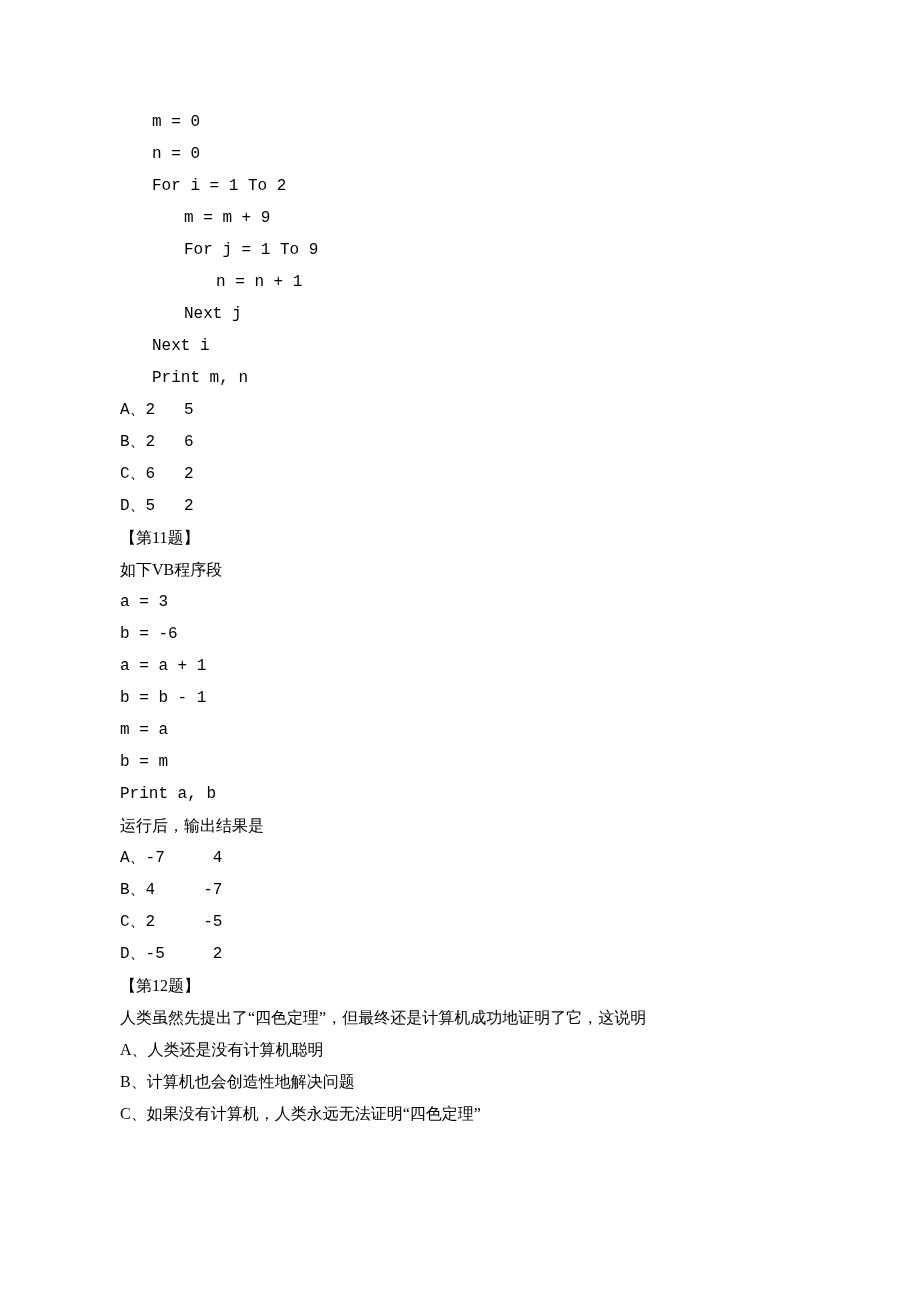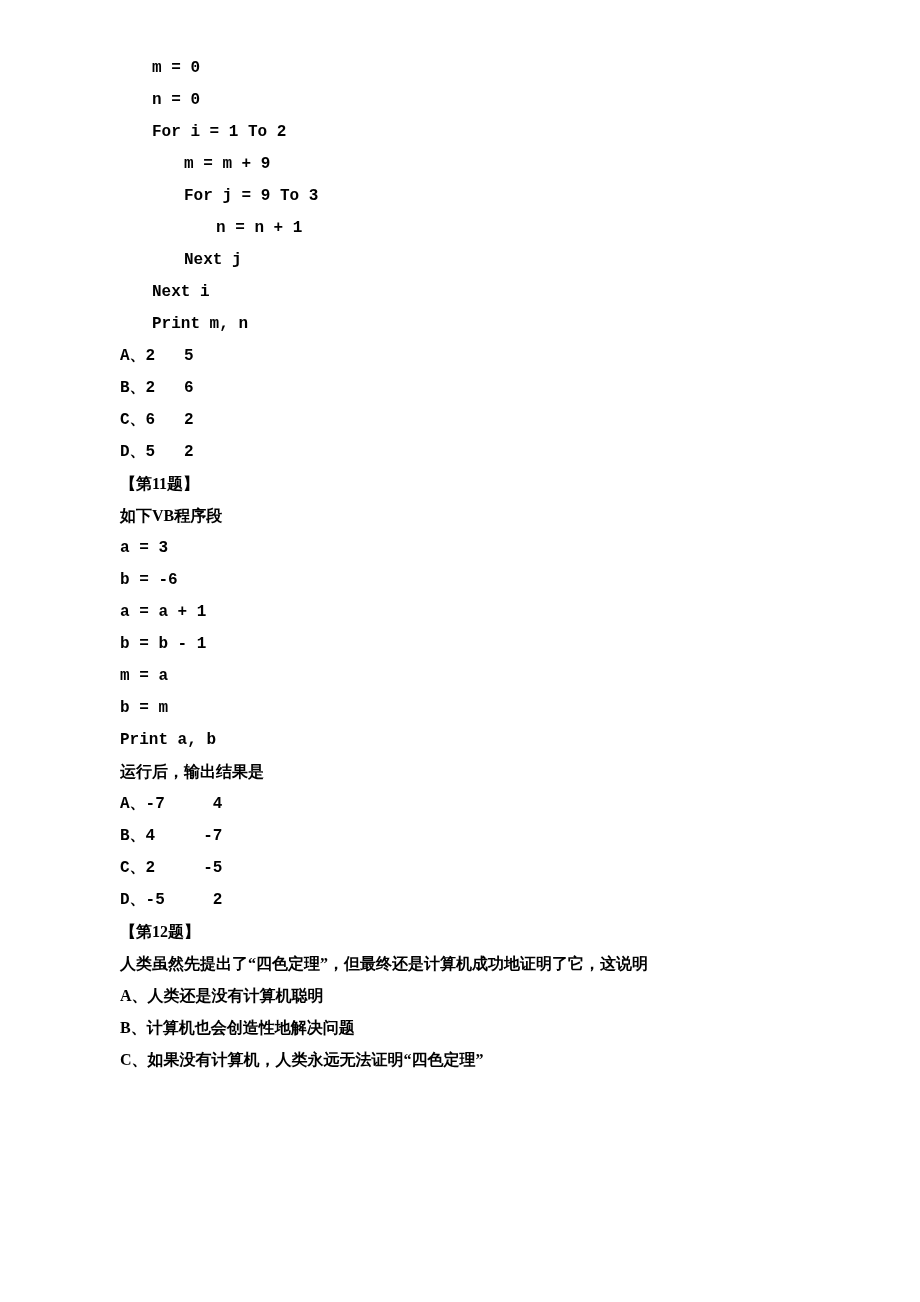--- a/index.html
+++ b/index.html
@@ -6,44 +6,43 @@
       margin: 0;
       padding: 0;
       background: #ffffff;
       font-family: "SimSun", "宋体", serif;
       font-size: 16px;
       color: #000000;
       width: 920px;
       min-height: 1302px;
     }
     .page {
-      padding: 52px 120px 60px 120px;
+      padding: 106px 120px 60px 120px;
       line-height: 2.0;
-      font-weight: bold;
     }
     .code-line {
       font-family: "Courier New", monospace;
       white-space: pre;
     }
     .ind1 { padding-left: 2em; }
     .ind2 { padding-left: 4em; }
     .ind3 { padding-left: 6em; }
     .line { display: block; }
     .header {  }
   </style>
 </head>
 <body>
 
 <div class="page">
 
   <span class="line code-line ind1">m = 0</span>
   <span class="line code-line ind1">n = 0</span>
   <span class="line code-line ind1">For i = 1 To 2</span>
   <span class="line code-line ind2">m = m + 9</span>
-  <span class="line code-line ind2">For j = 9 To 3</span>
+  <span class="line code-line ind2">For j = 1 To 9</span>
   <span class="line code-line ind3">n = n + 1</span>
   <span class="line code-line ind2">Next j</span>
   <span class="line code-line ind1">Next i</span>
   <span class="line code-line ind1">Print m, n</span>
 
   <span class="line code-line">A、2   5</span>
   <span class="line code-line">B、2   6</span>
   <span class="line code-line">C、6   2</span>
   <span class="line code-line">D、5   2</span>
 

